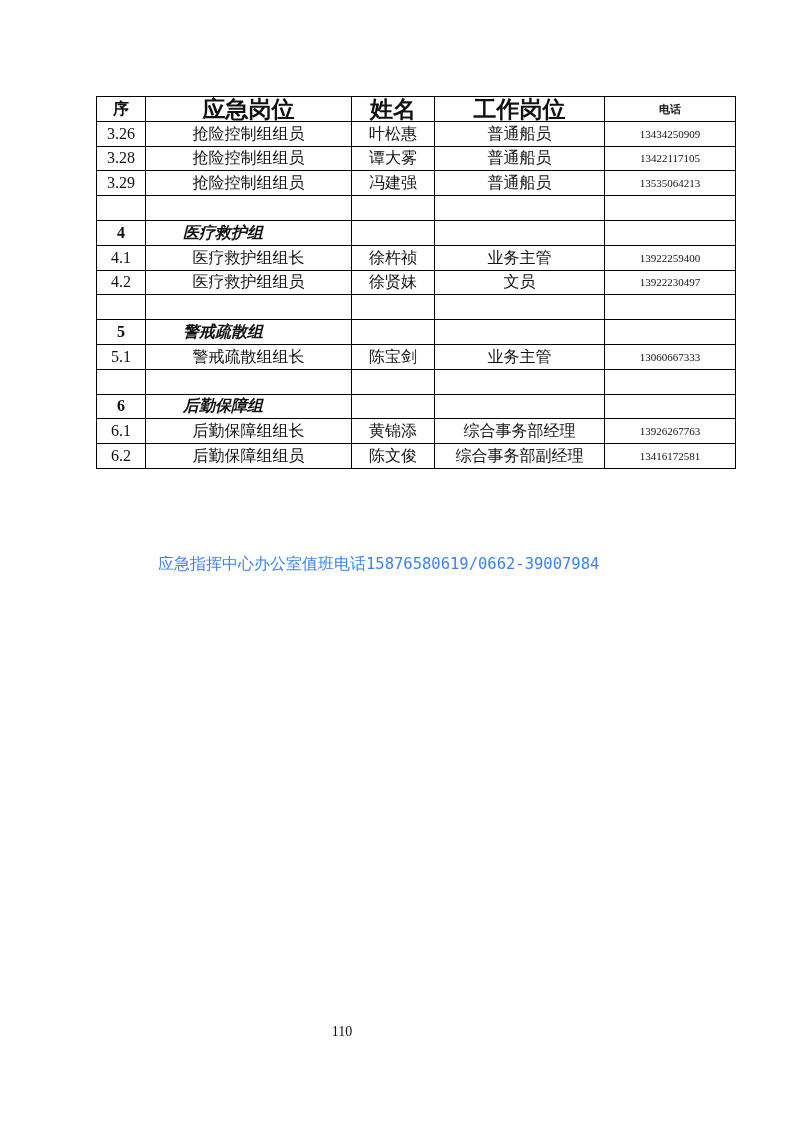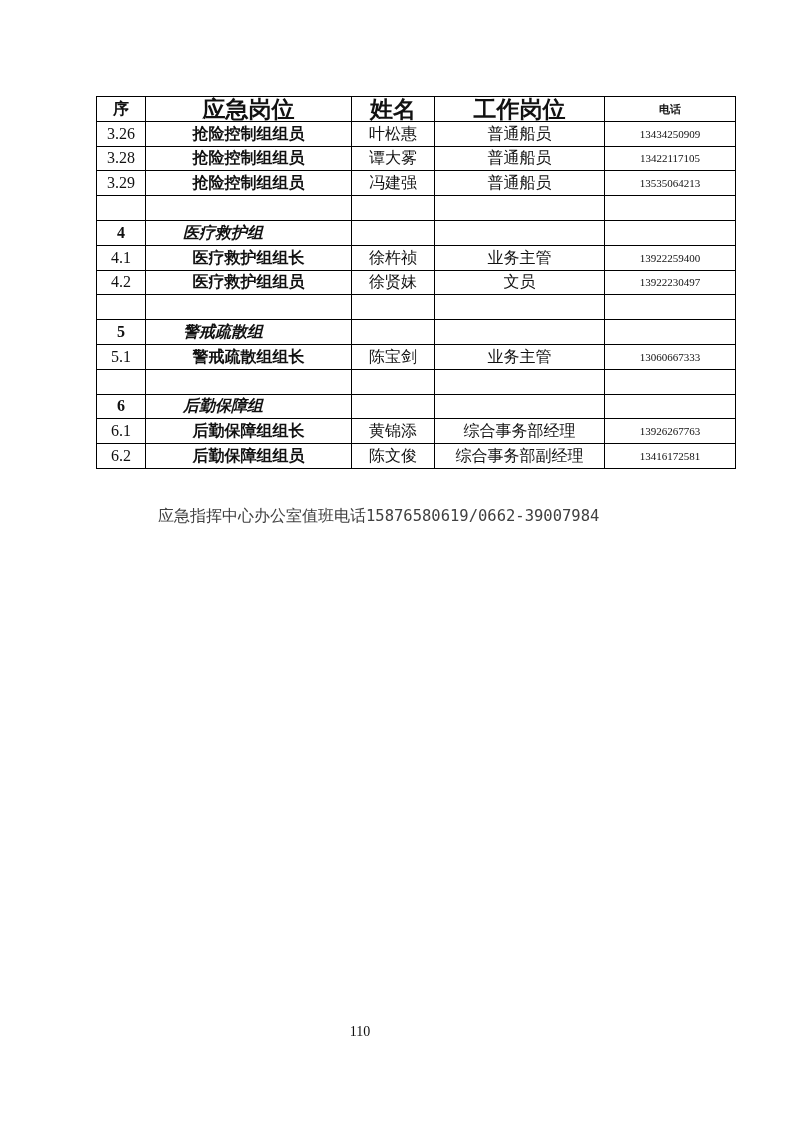--- a/index.html
+++ b/index.html
@@ -7,25 +7,25 @@
   .tbl { position:absolute; left:96px; top:96px; border-collapse:collapse; table-layout:fixed; }
   .tbl td, .tbl th { border:1px solid #000; height:23.8px; padding:0; text-align:center; vertical-align:middle; font-size:16px; line-height:18px; white-space:nowrap; overflow:hidden; }
   .tbl th { font-weight:bold; font-size:23px; }
   .tbl .c0 { width:48px; font-family:"Liberation Serif",serif; font-size:16px; }
   .tbl .c1 { width:168px; }
   .tbl .c2 { width:82px; }
   .tbl .c3 { width:169px; }
   .tbl .c4 { width:130px; font-family:"Liberation Serif",serif; font-size:11px; }
   .tbl tr.group td { font-weight:bold; }
   .tbl tr.group td.c1 { text-align:left; padding-left:37px;font-style:italic; }
-  .tbl td.c1 { font-weight:bold; }
+  .tbl td.c1 { font-weight:normal; }
   .tbl tr.group td.c1 { font-weight:bold; }
-  .footer-note { position:absolute; left:158px; top:506px; font-size:16px; font-family:"DejaVu Sans",sans-serif; color:#404040; white-space:nowrap; letter-spacing:0; }
+  .footer-note { position:absolute; left:158px; top:554px; font-size:16px; font-family:"DejaVu Sans",sans-serif; color:#3b82f6; white-space:nowrap; letter-spacing:0; }
   .footer-note .num { font-family:"DejaVu Sans Mono","Liberation Mono",monospace; font-size:15.5px; }
-  .page-num { position:absolute; left:0; width:684px; top:1024px; text-align:center; font-family:"Liberation Serif",serif; font-size:14px;padding-left:18px; }
+  .page-num { position:absolute; left:0; width:684px; top:1024px; text-align:center; font-family:"Liberation Serif",serif; font-size:14px; }
 </style>
 </head>
 <body>
 
 <table class="tbl">
   <thead>
     <tr>
       <th class="c0">序</th>
       <th class="c1">应急岗位</th>
       <th class="c2">姓名</th>

